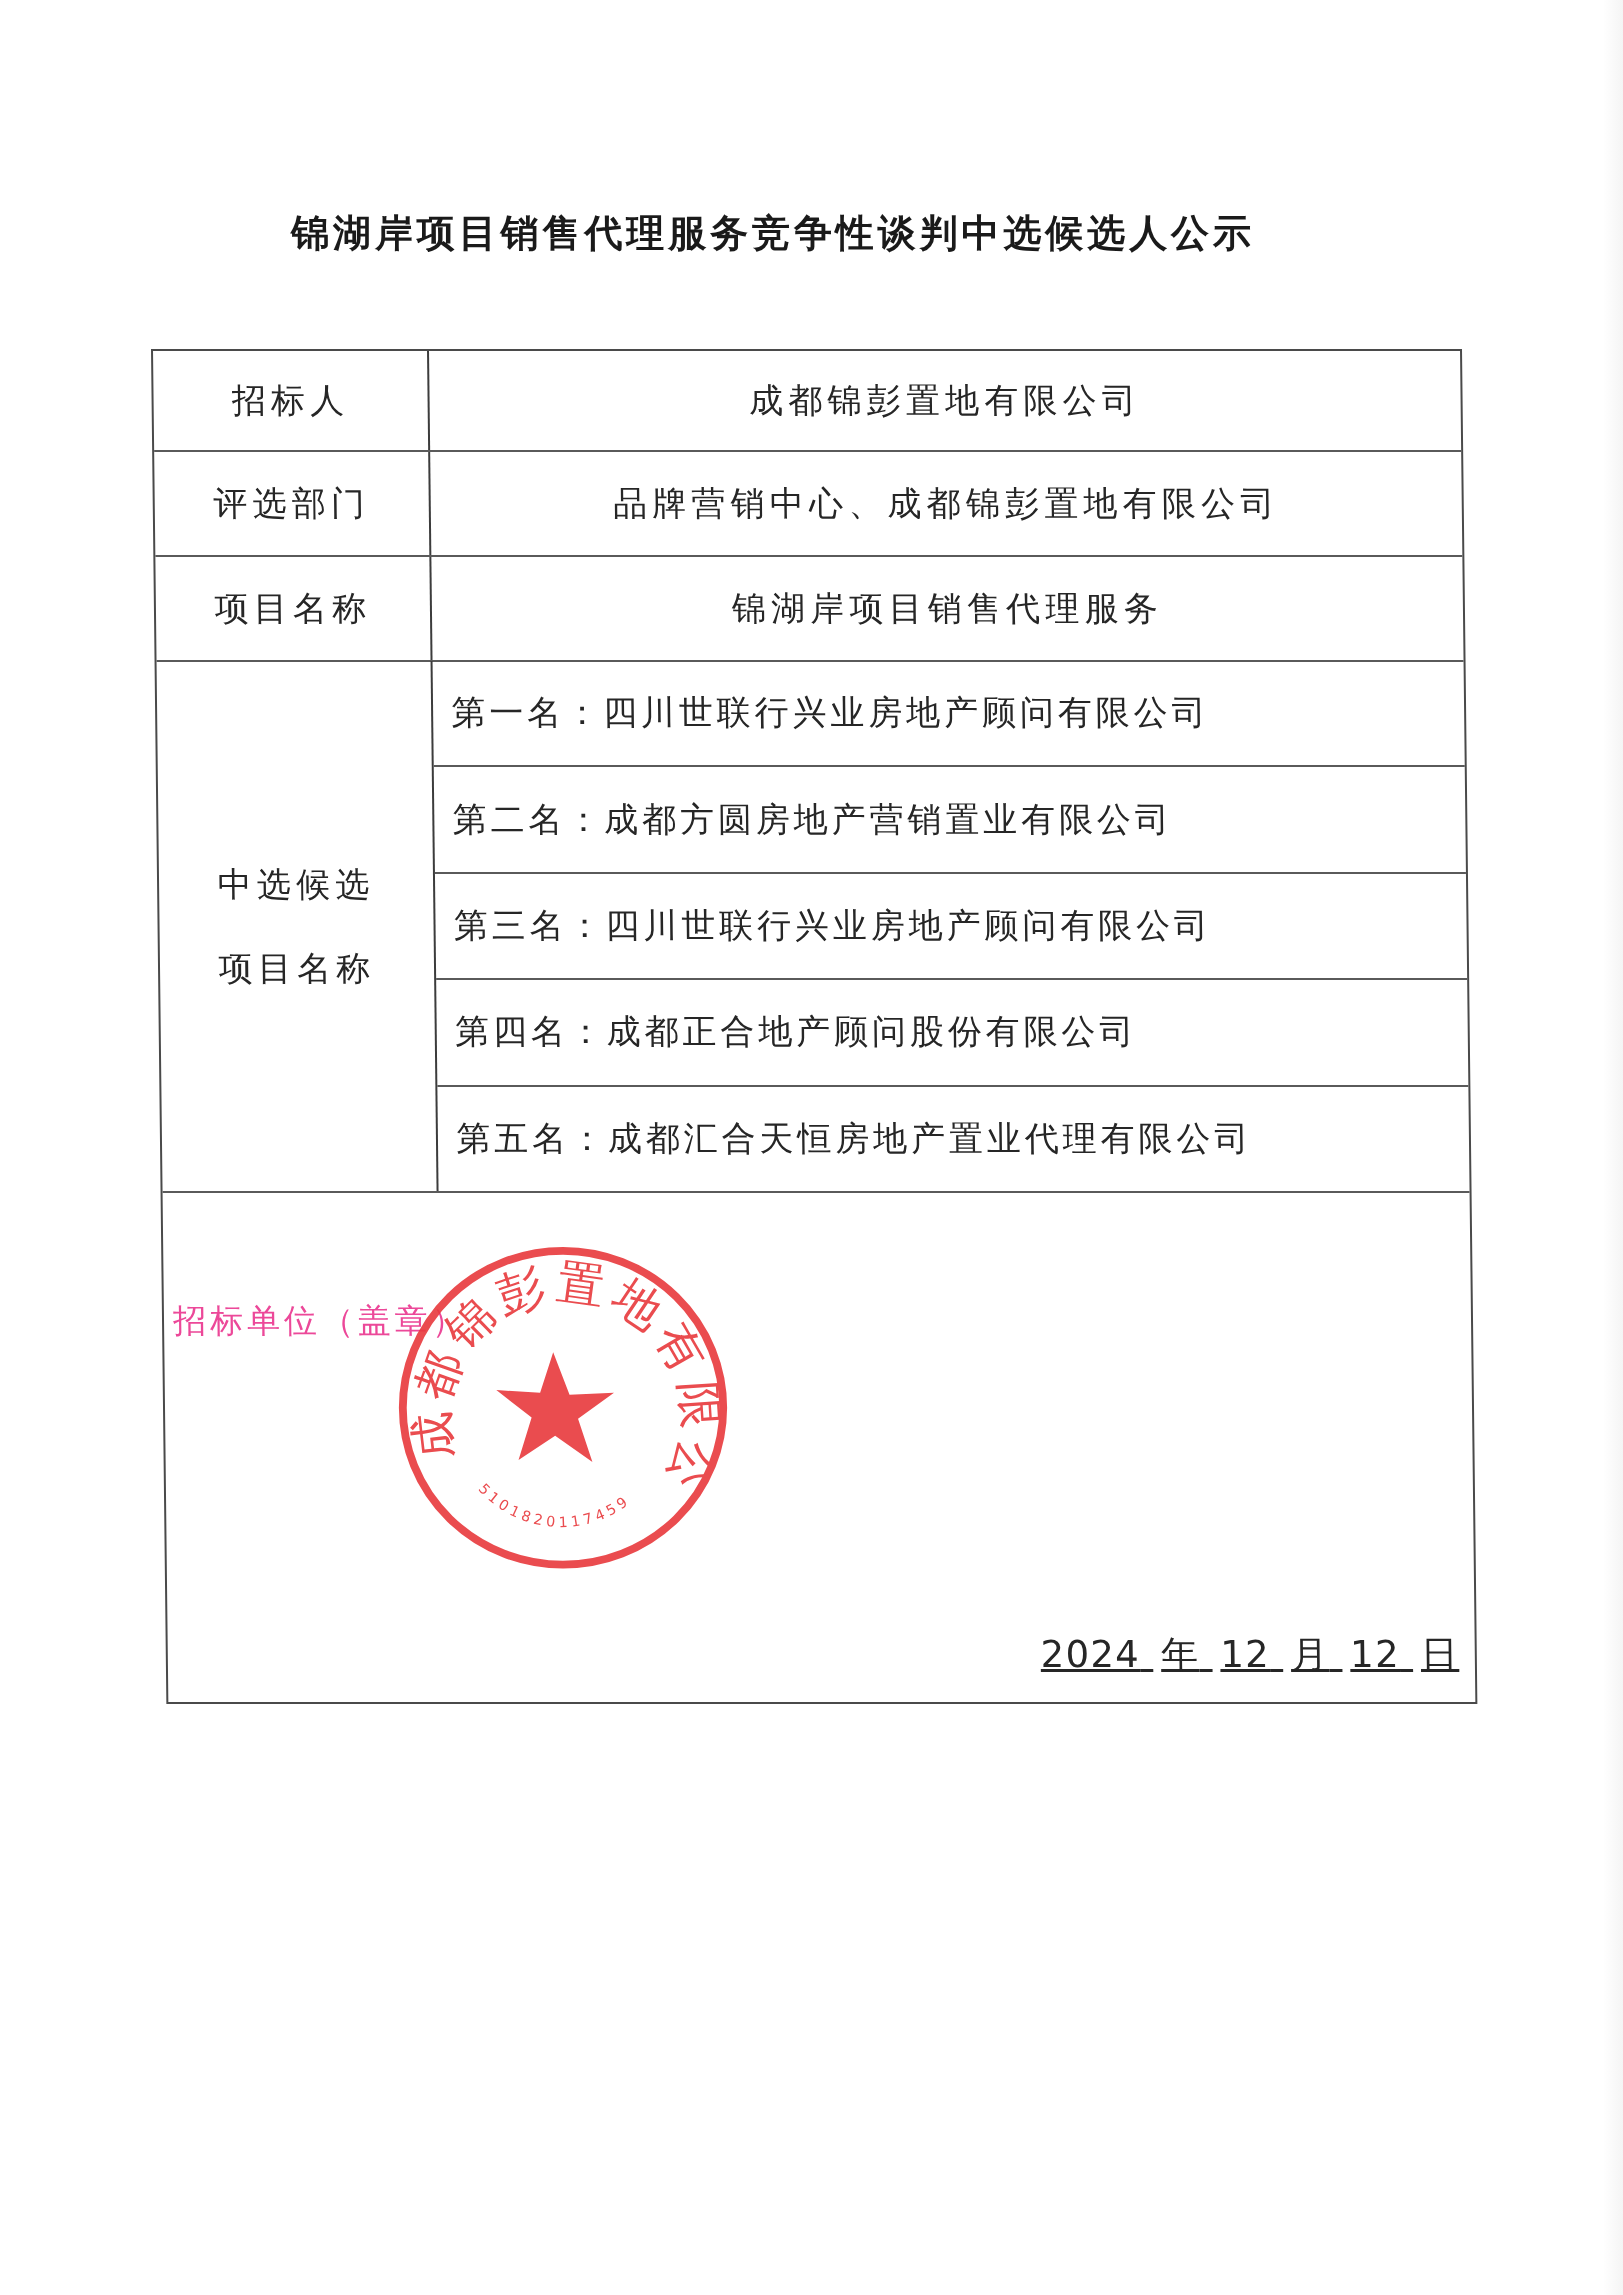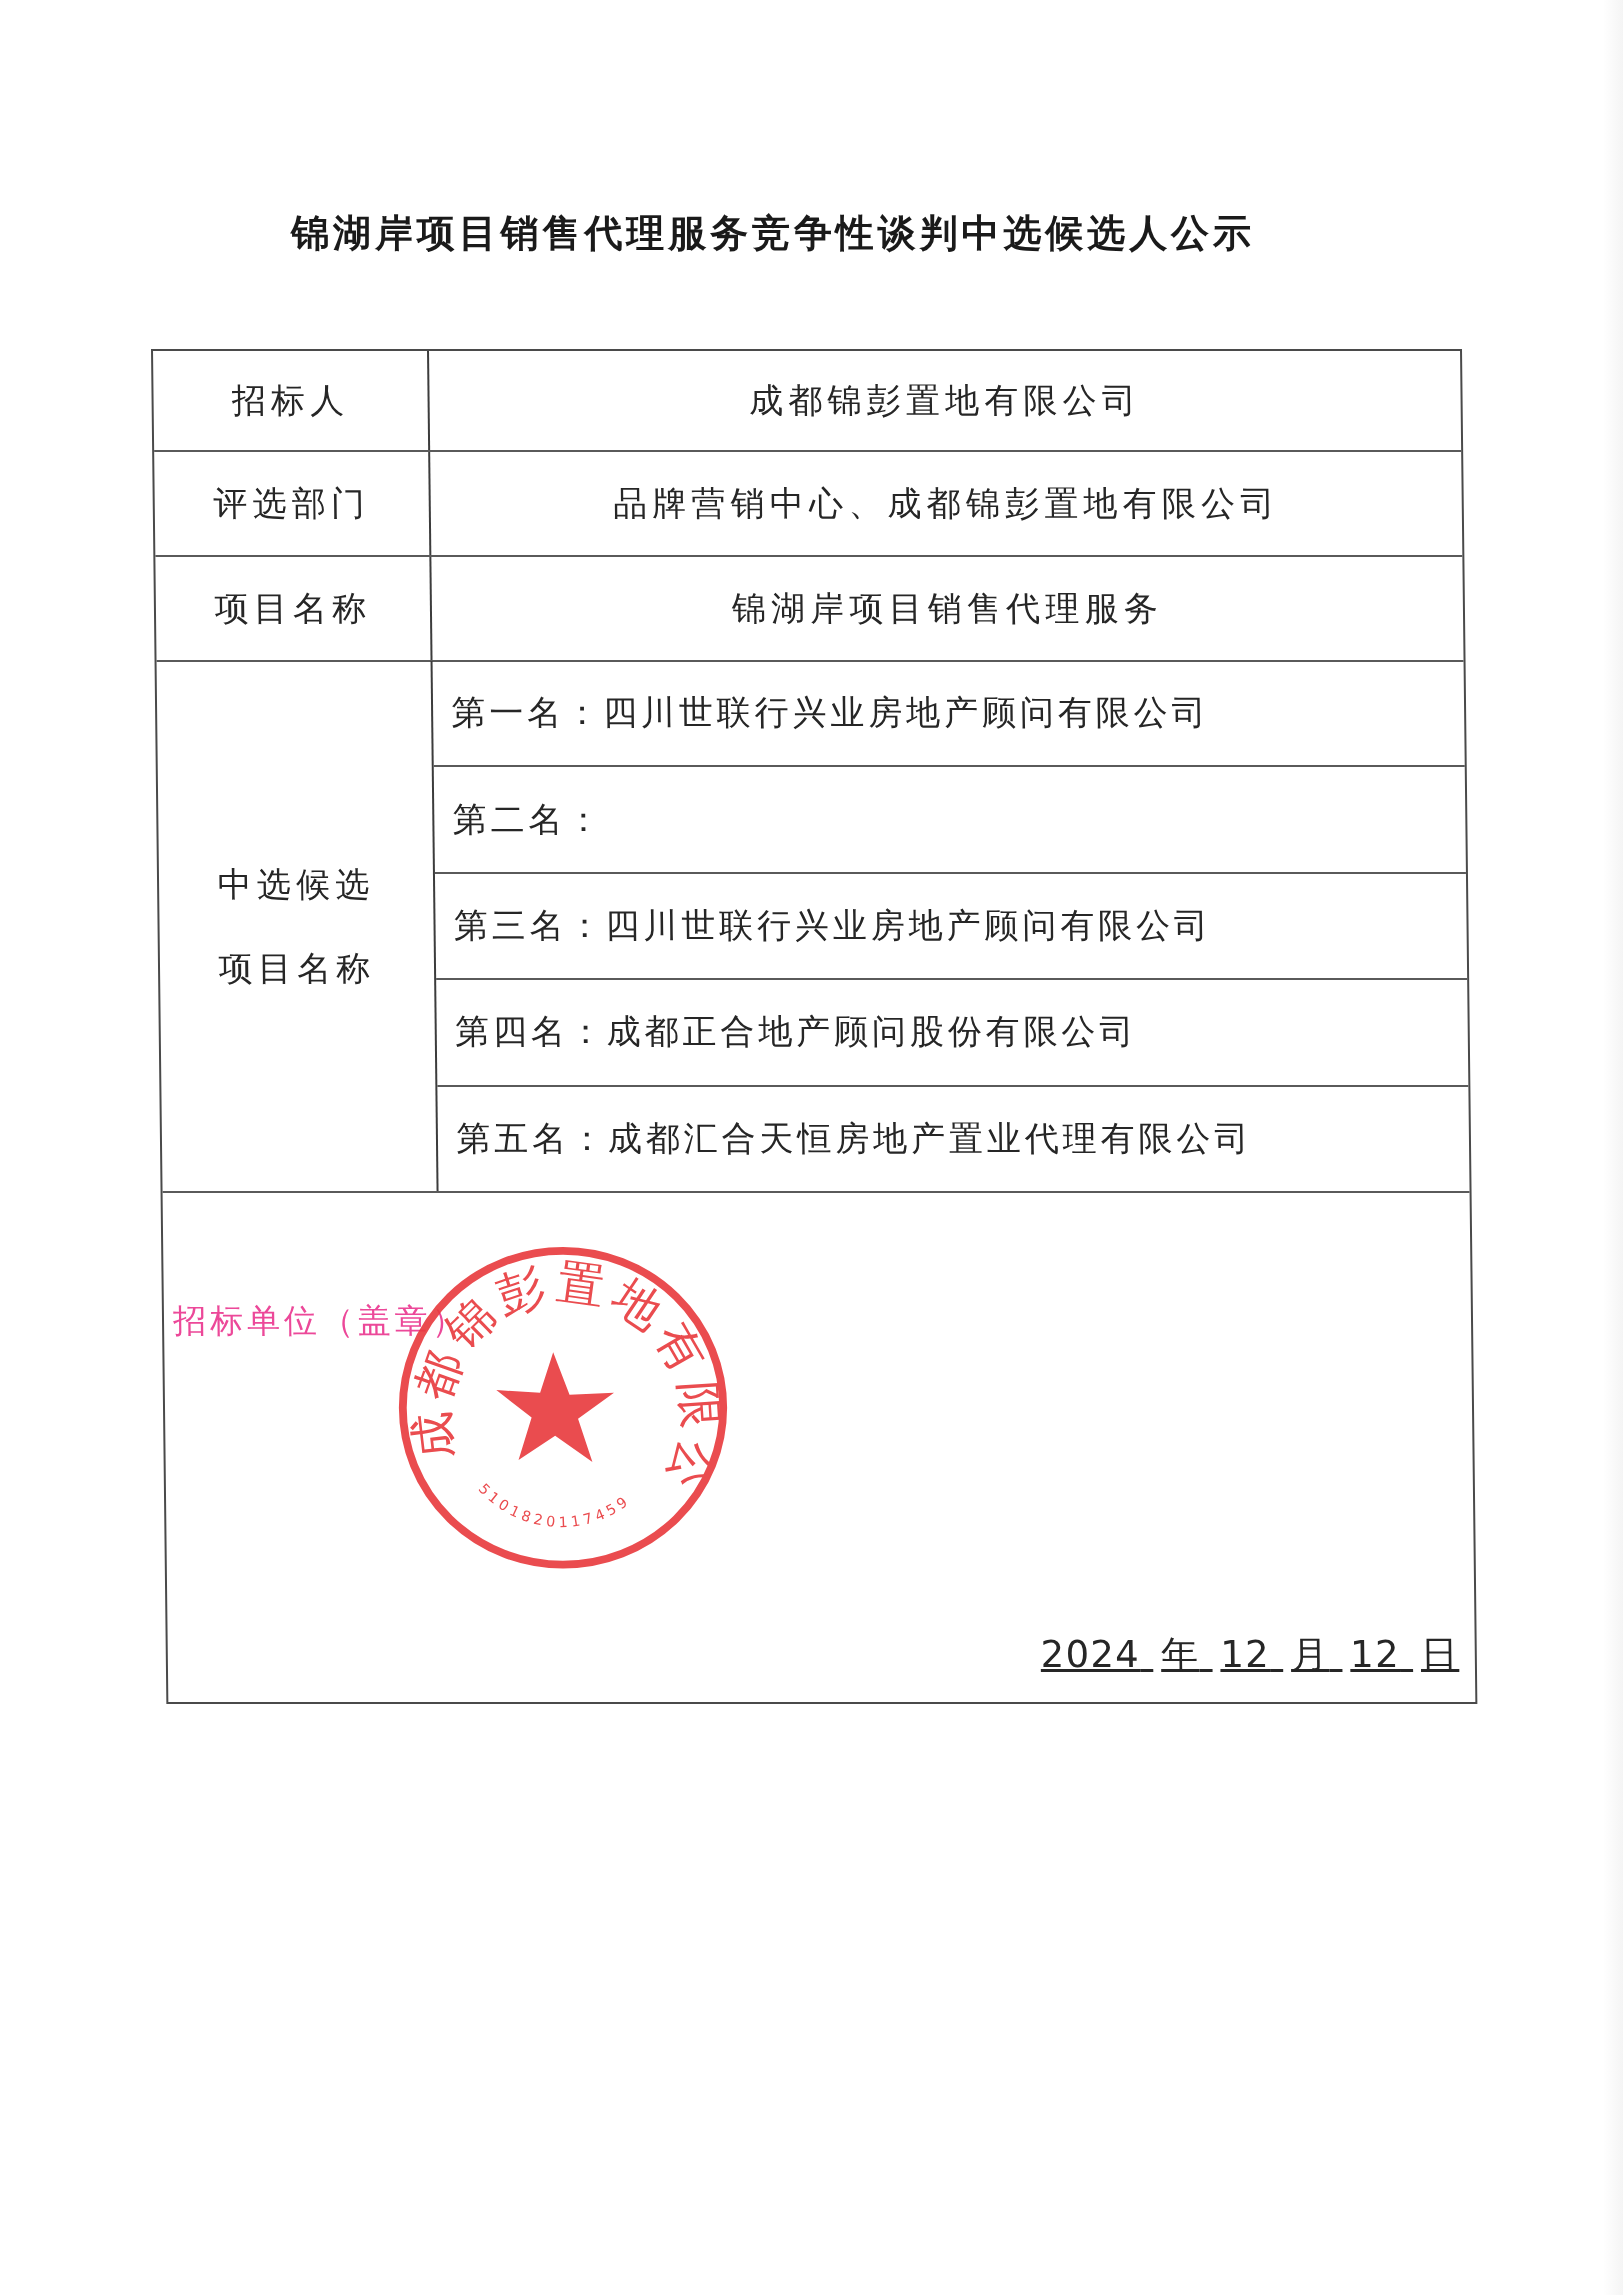--- a/index.html
+++ b/index.html
@@ -90,20 +90,21 @@
       <div>中选候选</div>
       <div>项目名称</div>
     </div>
     <div class="cand-list">
       <div class="cand-item">
         <span>第一名：</span>
         <span>四川世联行兴业房地产顾问有限公司</span>
       </div>
       <div class="cand-item">
         <span>第二名：</span>
+        <span>成都方圆房地产营销置业有限公司</span>
       </div>
       <div class="cand-item">
         <span>第三名：</span>
         <span>四川世联行兴业房地产顾问有限公司</span>
       </div>
       <div class="cand-item">
         <span>第四名：</span>
         <span>成都正合地产顾问股份有限公司</span>
       </div>
       <div class="cand-item">

